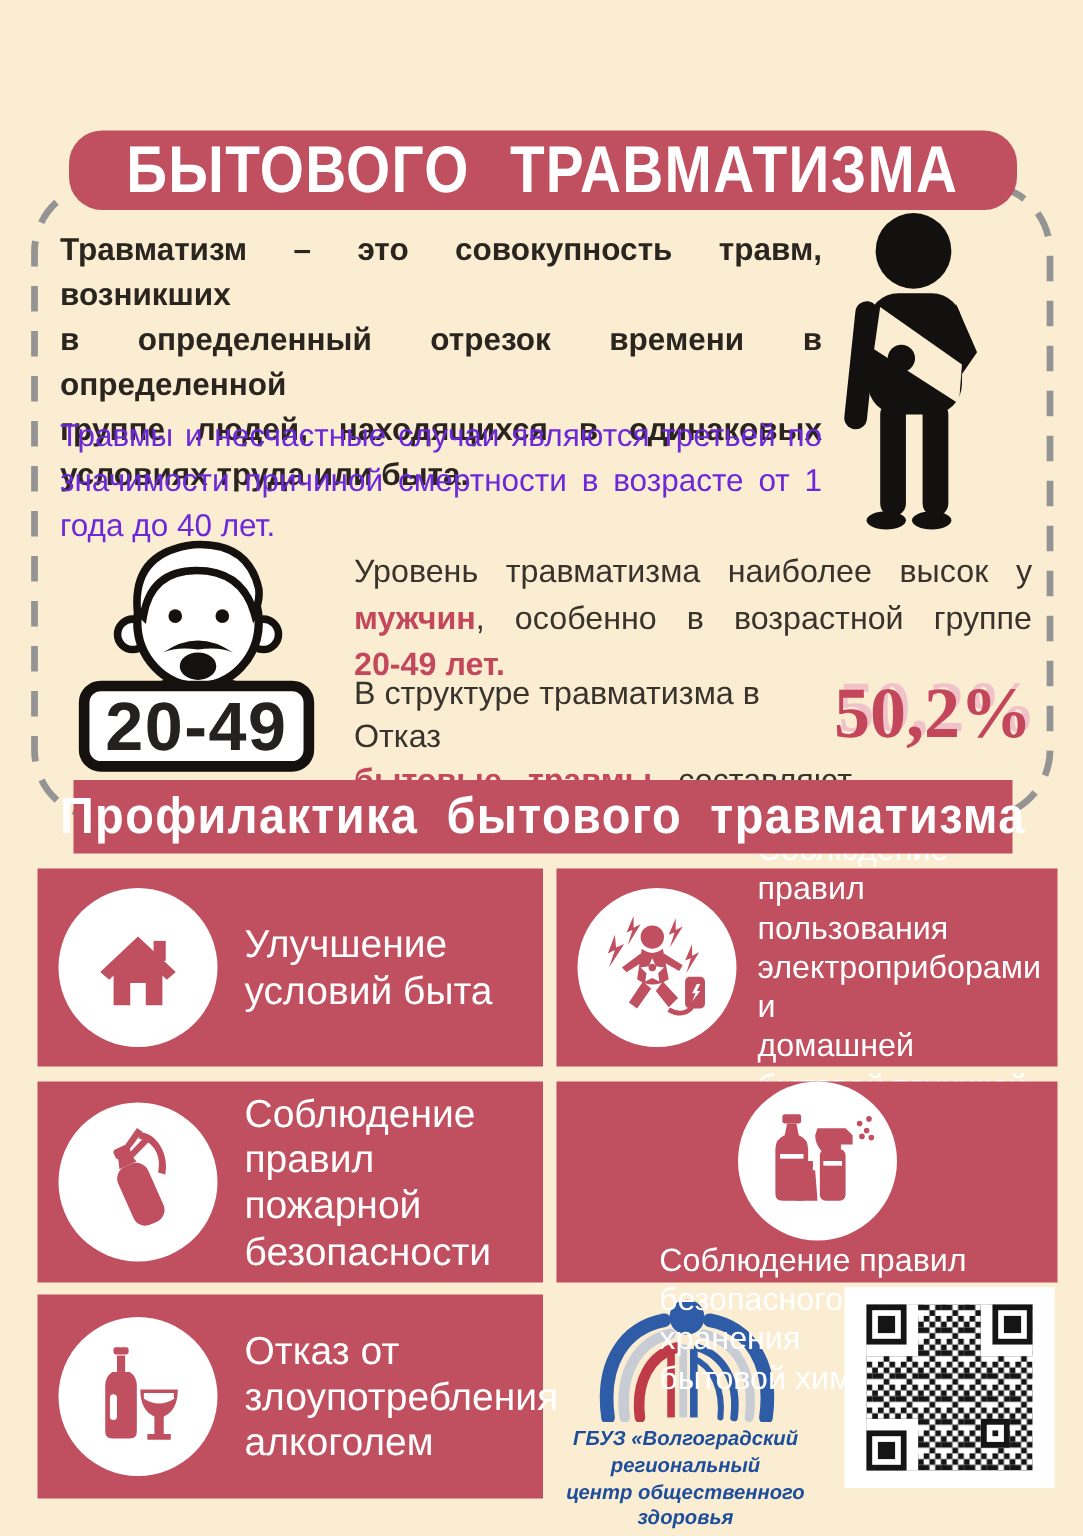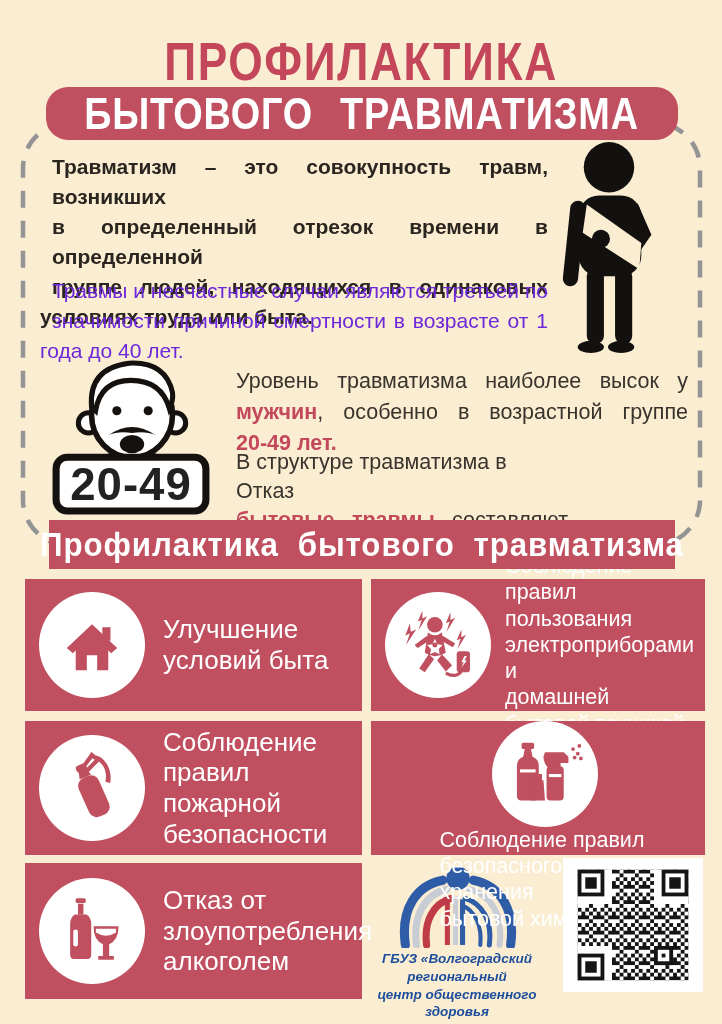--- a/index.html
+++ b/index.html
@@ -14,21 +14,21 @@
   .main-title{left:0;top:30px;width:722px;text-align:center;z-index:2;
     color:#C3465A;font-weight:bold;font-size:54px;letter-spacing:2px;}
   .main-title .cond{display:inline-block;transform:scaleX(.82);transform-origin:center;}
   .title-box{left:46px;top:87px;width:632px;height:53px;background:#C04F5F;border-radius:22px;
     z-index:2;display:flex;align-items:center;justify-content:center;}
   .title-box .sub{color:#fff;font-weight:bold;font-size:44px;letter-spacing:1px;word-spacing:18px;
     display:inline-block;transform:scaleX(.86);transform-origin:center;white-space:nowrap;}
 
   
   .para{z-index:1;color:#2B2520;font-size:21px;line-height:30px;}
-  .para .jline{text-align:justify;text-align-last:justify;margin-left:12px;}
+  .para .jline{text-align:justify;text-align-last:justify;}
   .para .lline{text-align:left;}
   .p1{left:40px;top:152px;width:508px;font-weight:bold;}
   .p2{left:40px;top:276px;width:508px;color:#6d28d9;}
 
   
   .stats1{left:236px;top:366px;width:452px;font-size:21.5px;line-height:31px;color:#38332C;z-index:1;}
   .stats1 .jline{text-align:justify;text-align-last:justify;}
   .red-b{color:#C3485C;font-weight:bold;}
   .stats2{left:236px;top:448px;width:332px;font-size:21.5px;line-height:29px;color:#38332C;z-index:1;}
   .stats2 .jline{text-align:justify;text-align-last:justify;}
@@ -62,23 +62,20 @@
 </style>
 </head>
 <body>
 
 <div class="poster">
 
   <svg class="abs dash-svg" width="722" height="1024" viewBox="0 0 722 1024">
     <rect x="23" y="123" width="677" height="422" rx="45" fill="none" stroke="#949494" stroke-width="4.5" stroke-dasharray="17 13"></rect>
   </svg>
 
-  <div class="abs main-title">
-    <span class="cond">ПРОФИЛАКТИКА</span>
-  </div>
   <div class="abs title-box">
     <span class="sub">БЫТОВОГО ТРАВМАТИЗМА</span>
   </div>
 
   <svg class="abs" style="left:548px;top:142px;" width="122" height="214" viewBox="0 0 120 212">
     <g fill="#13110F">
       <circle cx="60" cy="25" r="25"></circle>
       <rect x="30" y="53" width="62" height="80" rx="20"></rect>
       <rect x="18" y="58" width="15" height="85" rx="7.5" transform="rotate(6 25 100)"></rect>
       <path d="M88,60 L102,92 L84,118 L72,110 L88,92 Z"></path>
@@ -122,20 +119,21 @@
 
   <div class="abs stats1">
     <div class="jline">Уровень травматизма наиболее высок у</div>
     <div class="jline"><span class="red-b">мужчин</span><span>, особенно в возрастной группе</span></div>
     <div class="red-b">20-49 лет.</div>
   </div>
   <div class="abs stats2">
     <div>В структуре травматизма в Отказ</div>
     <div class="jline"><span class="red-b">бытовые травмы</span><span> составляют</span></div>
   </div>
+  <div class="abs big-value">50,2%</div>
 
   <div class="abs banner">
     <span class="btxt">Профилактика бытового травматизма</span>
   </div>
 
   <div class="abs card c1">
     <div class="circle">
       <svg width="74" height="74" viewBox="0 0 100 100">
         <g fill="#C04F5F">
           <rect x="64" y="26" width="11" height="18"></rect>

